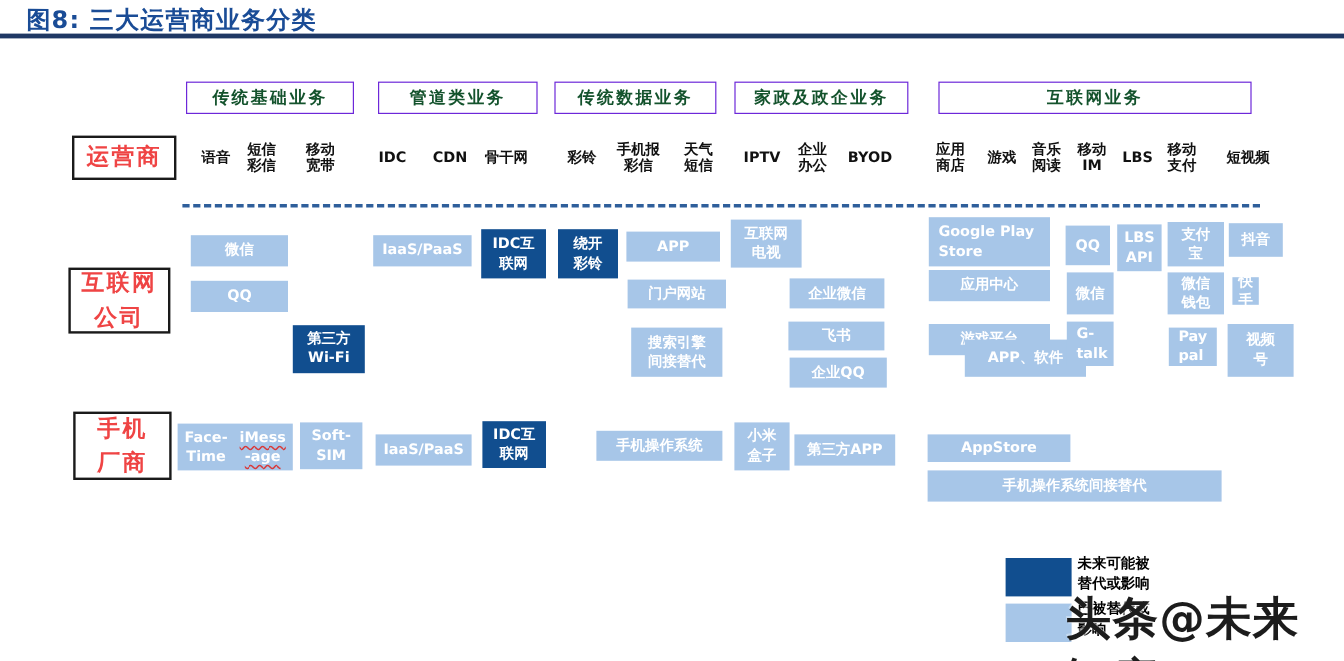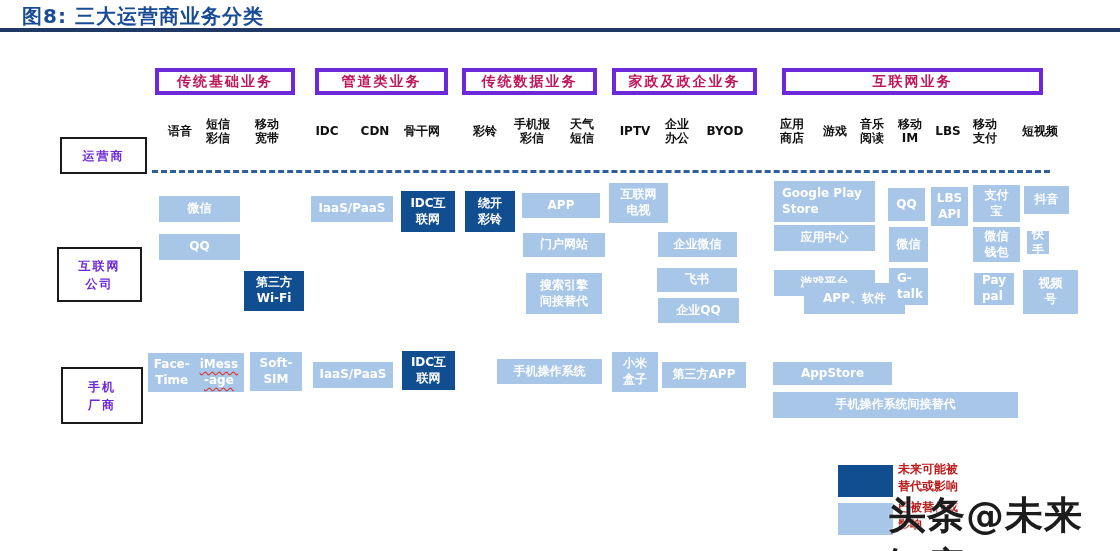--- a/index.html
+++ b/index.html
@@ -8,29 +8,29 @@
     font-family:"DejaVu Sans","Liberation Sans",sans-serif;
   }
   .abs{position:absolute;box-sizing:border-box;}
   
   #figure-title{
     left:22px;top:3px;font-size:20px;font-weight:700;color:#1a4c96;letter-spacing:1px;
   }
   #title-rule{left:0;top:28px;width:1120px;height:4px;background:#1f3864;}
   
   .cat{
-    border:4px solid #6d28d9;background:#fff;color:#be185d;
+    border:1px solid #6d28d9;background:#fff;color:#14532d;
     display:flex;align-items:center;justify-content:center;
     font-size:14px;font-weight:700;letter-spacing:2px;
   }
   
   .rowlab{
-    border:2px solid #1a1a1a;background:#fff;color:#6d28d9;
+    border:2px solid #1a1a1a;background:#fff;color:#ef4444;
     display:flex;align-items:center;justify-content:center;text-align:center;
-    font-size:12px;font-weight:700;white-space:pre-line;line-height:1.5;letter-spacing:2px;margin-top:24px;
+    font-size:19px;font-weight:700;white-space:pre-line;line-height:1.5;letter-spacing:2px;
   }
   
   .col{
     top:112px;height:40px;display:flex;align-items:center;justify-content:center;
     text-align:center;font-size:12px;font-weight:700;color:#111;
     white-space:pre-line;line-height:1.15;
   }
   
   #dashed-line{left:152px;top:170px;width:898px;height:0;border-top:3px dashed #2f5f9b;}
   
@@ -43,21 +43,21 @@
   .al{justify-content:flex-start;text-align:left;padding-left:8px;}
   .facetime{gap:10px;justify-content:center;}
   .facetime .pre{white-space:pre-line;}
   .redline{
     text-decoration:underline;text-decoration-style:wavy;
     text-decoration-color:#d83a3a;text-underline-offset:3px;
   }
   
   .sw{width:55px;height:32px;}
   .leg-label{
-    font-size:12px;font-weight:700;color:#b91c1c;white-space:pre-line;line-height:1.4;
+    font-size:12px;font-weight:700;color:#000000;white-space:pre-line;line-height:1.4;
   }
   
   #watermark{
     left:888px;top:490px;z-index:10;font-size:38px;font-weight:900;color:#1c1c1c;
     letter-spacing:1px;text-shadow:1px 1px 0 rgba(255,255,255,.55), -1px -1px 0 rgba(255,255,255,.35);
     font-family:"DejaVu Sans","Liberation Sans",sans-serif;
   }
 </style>
 </head>
 <body>

